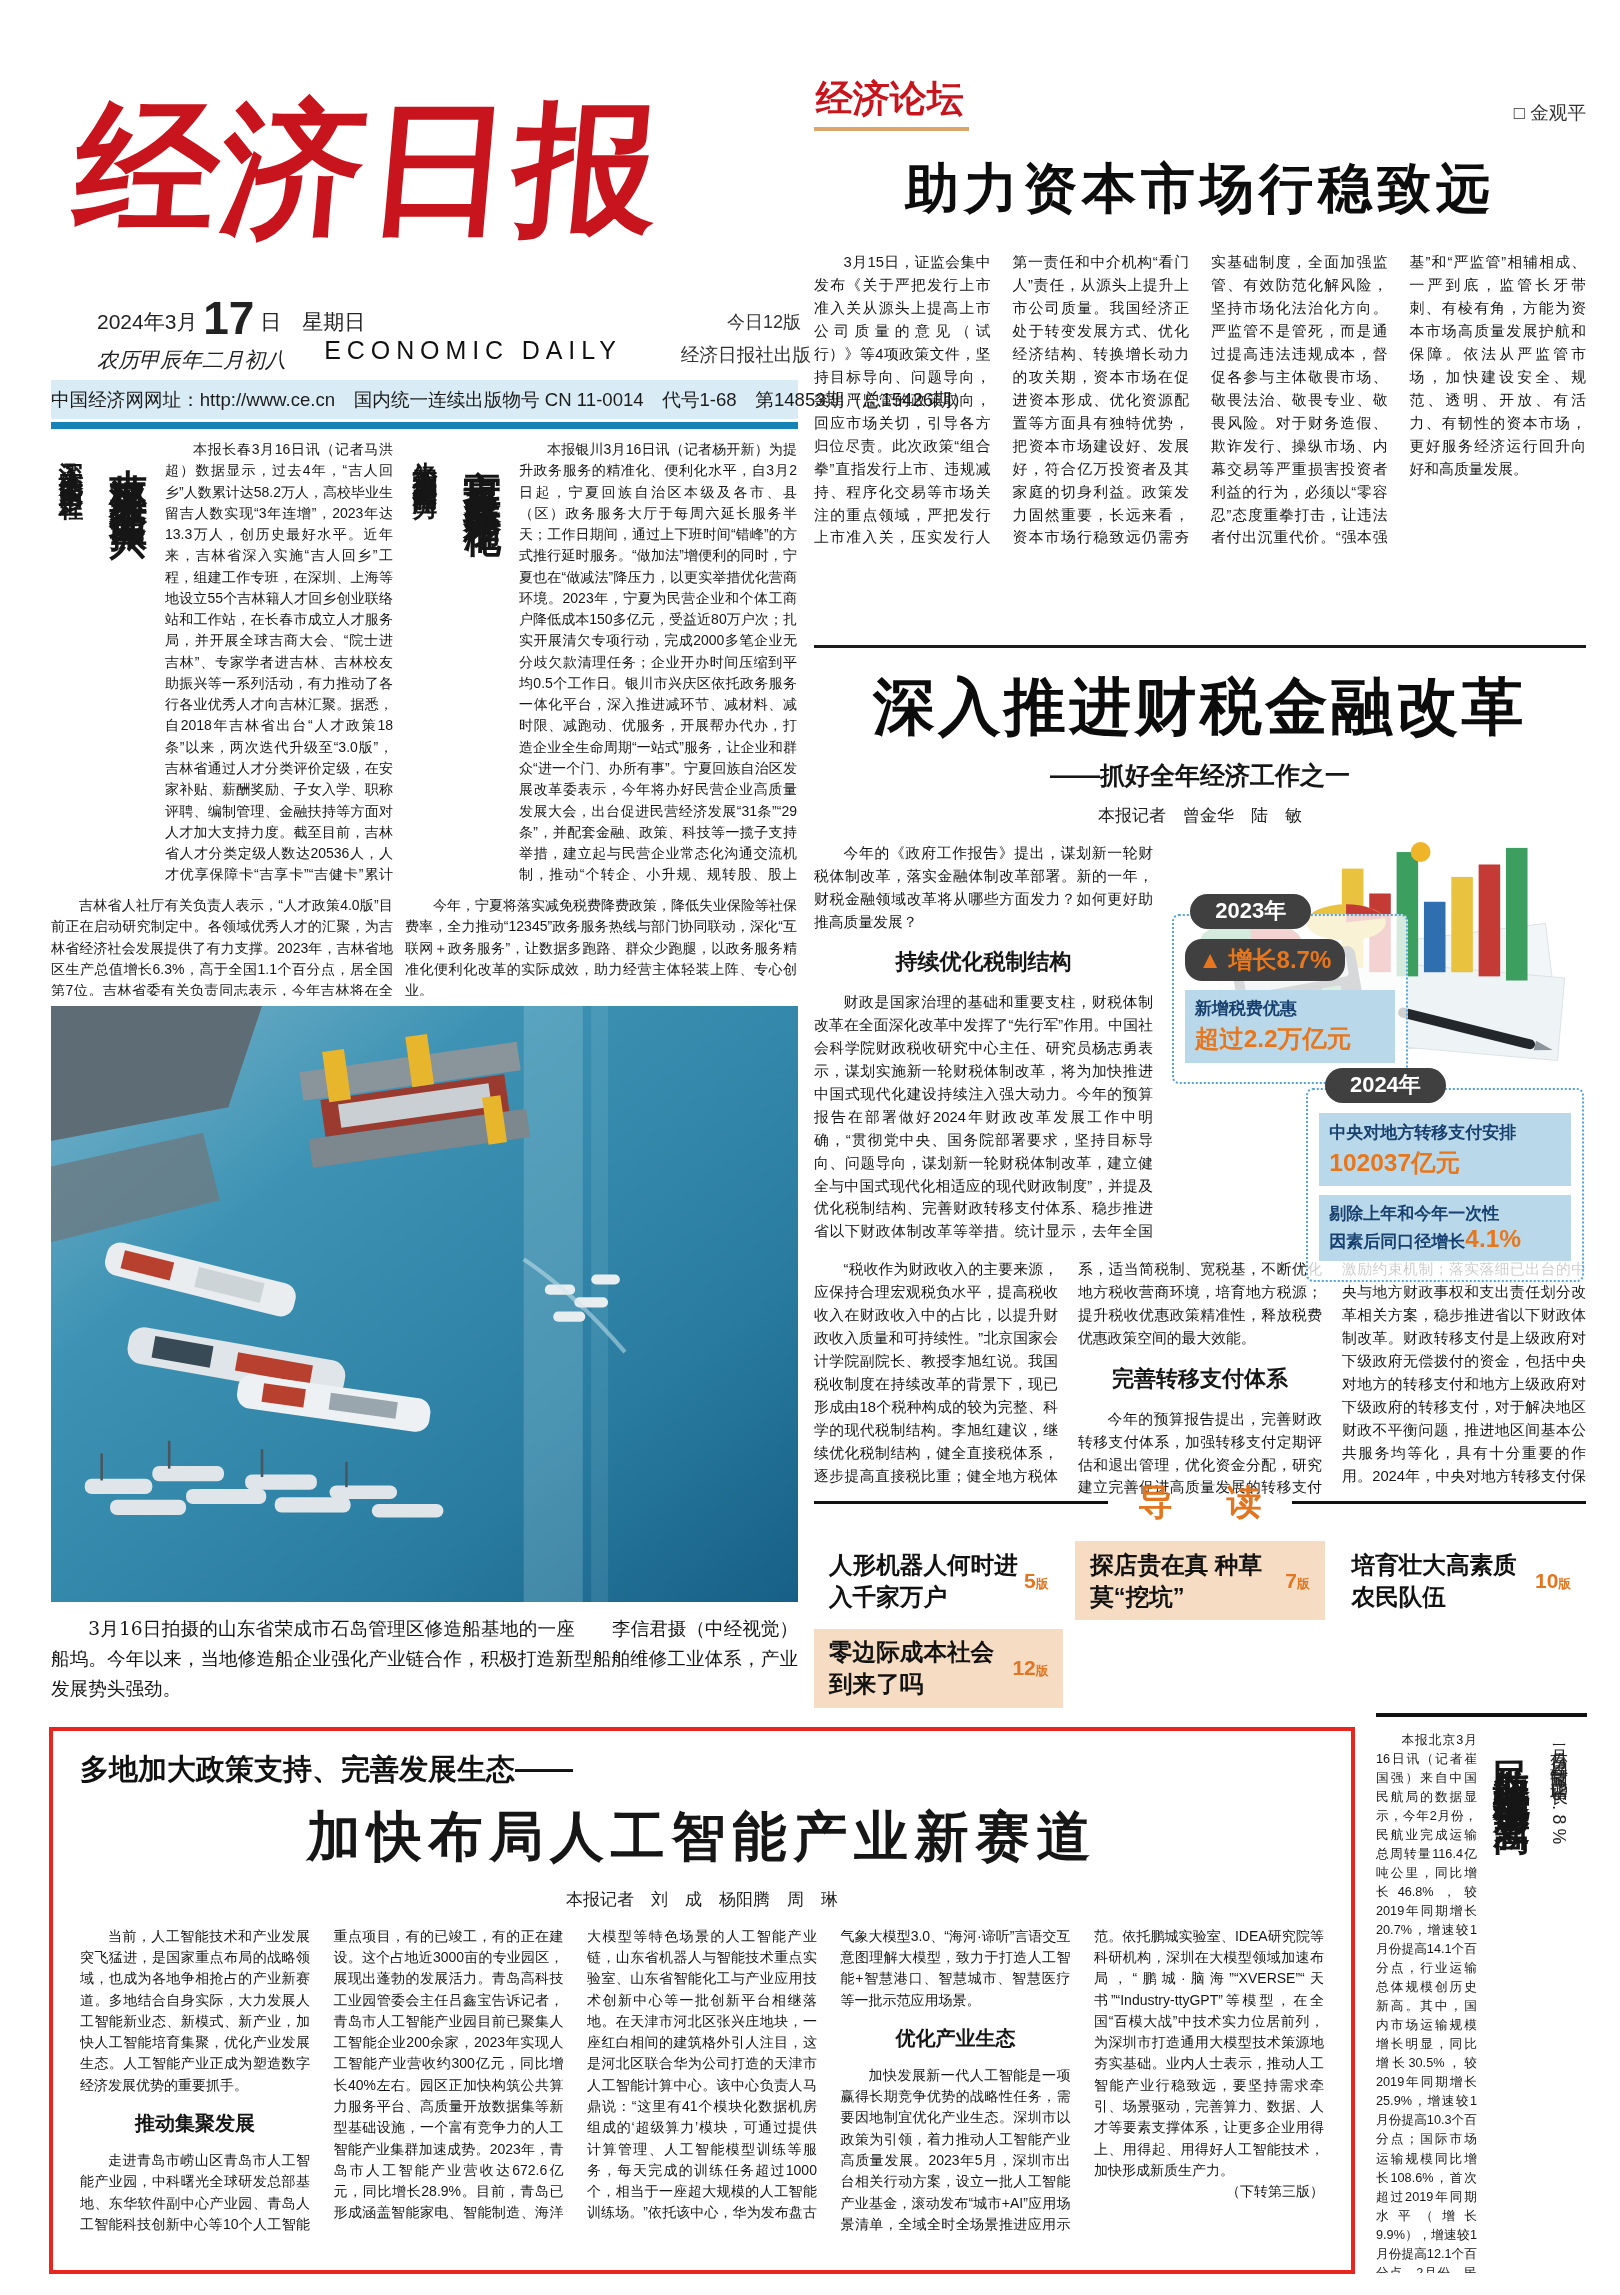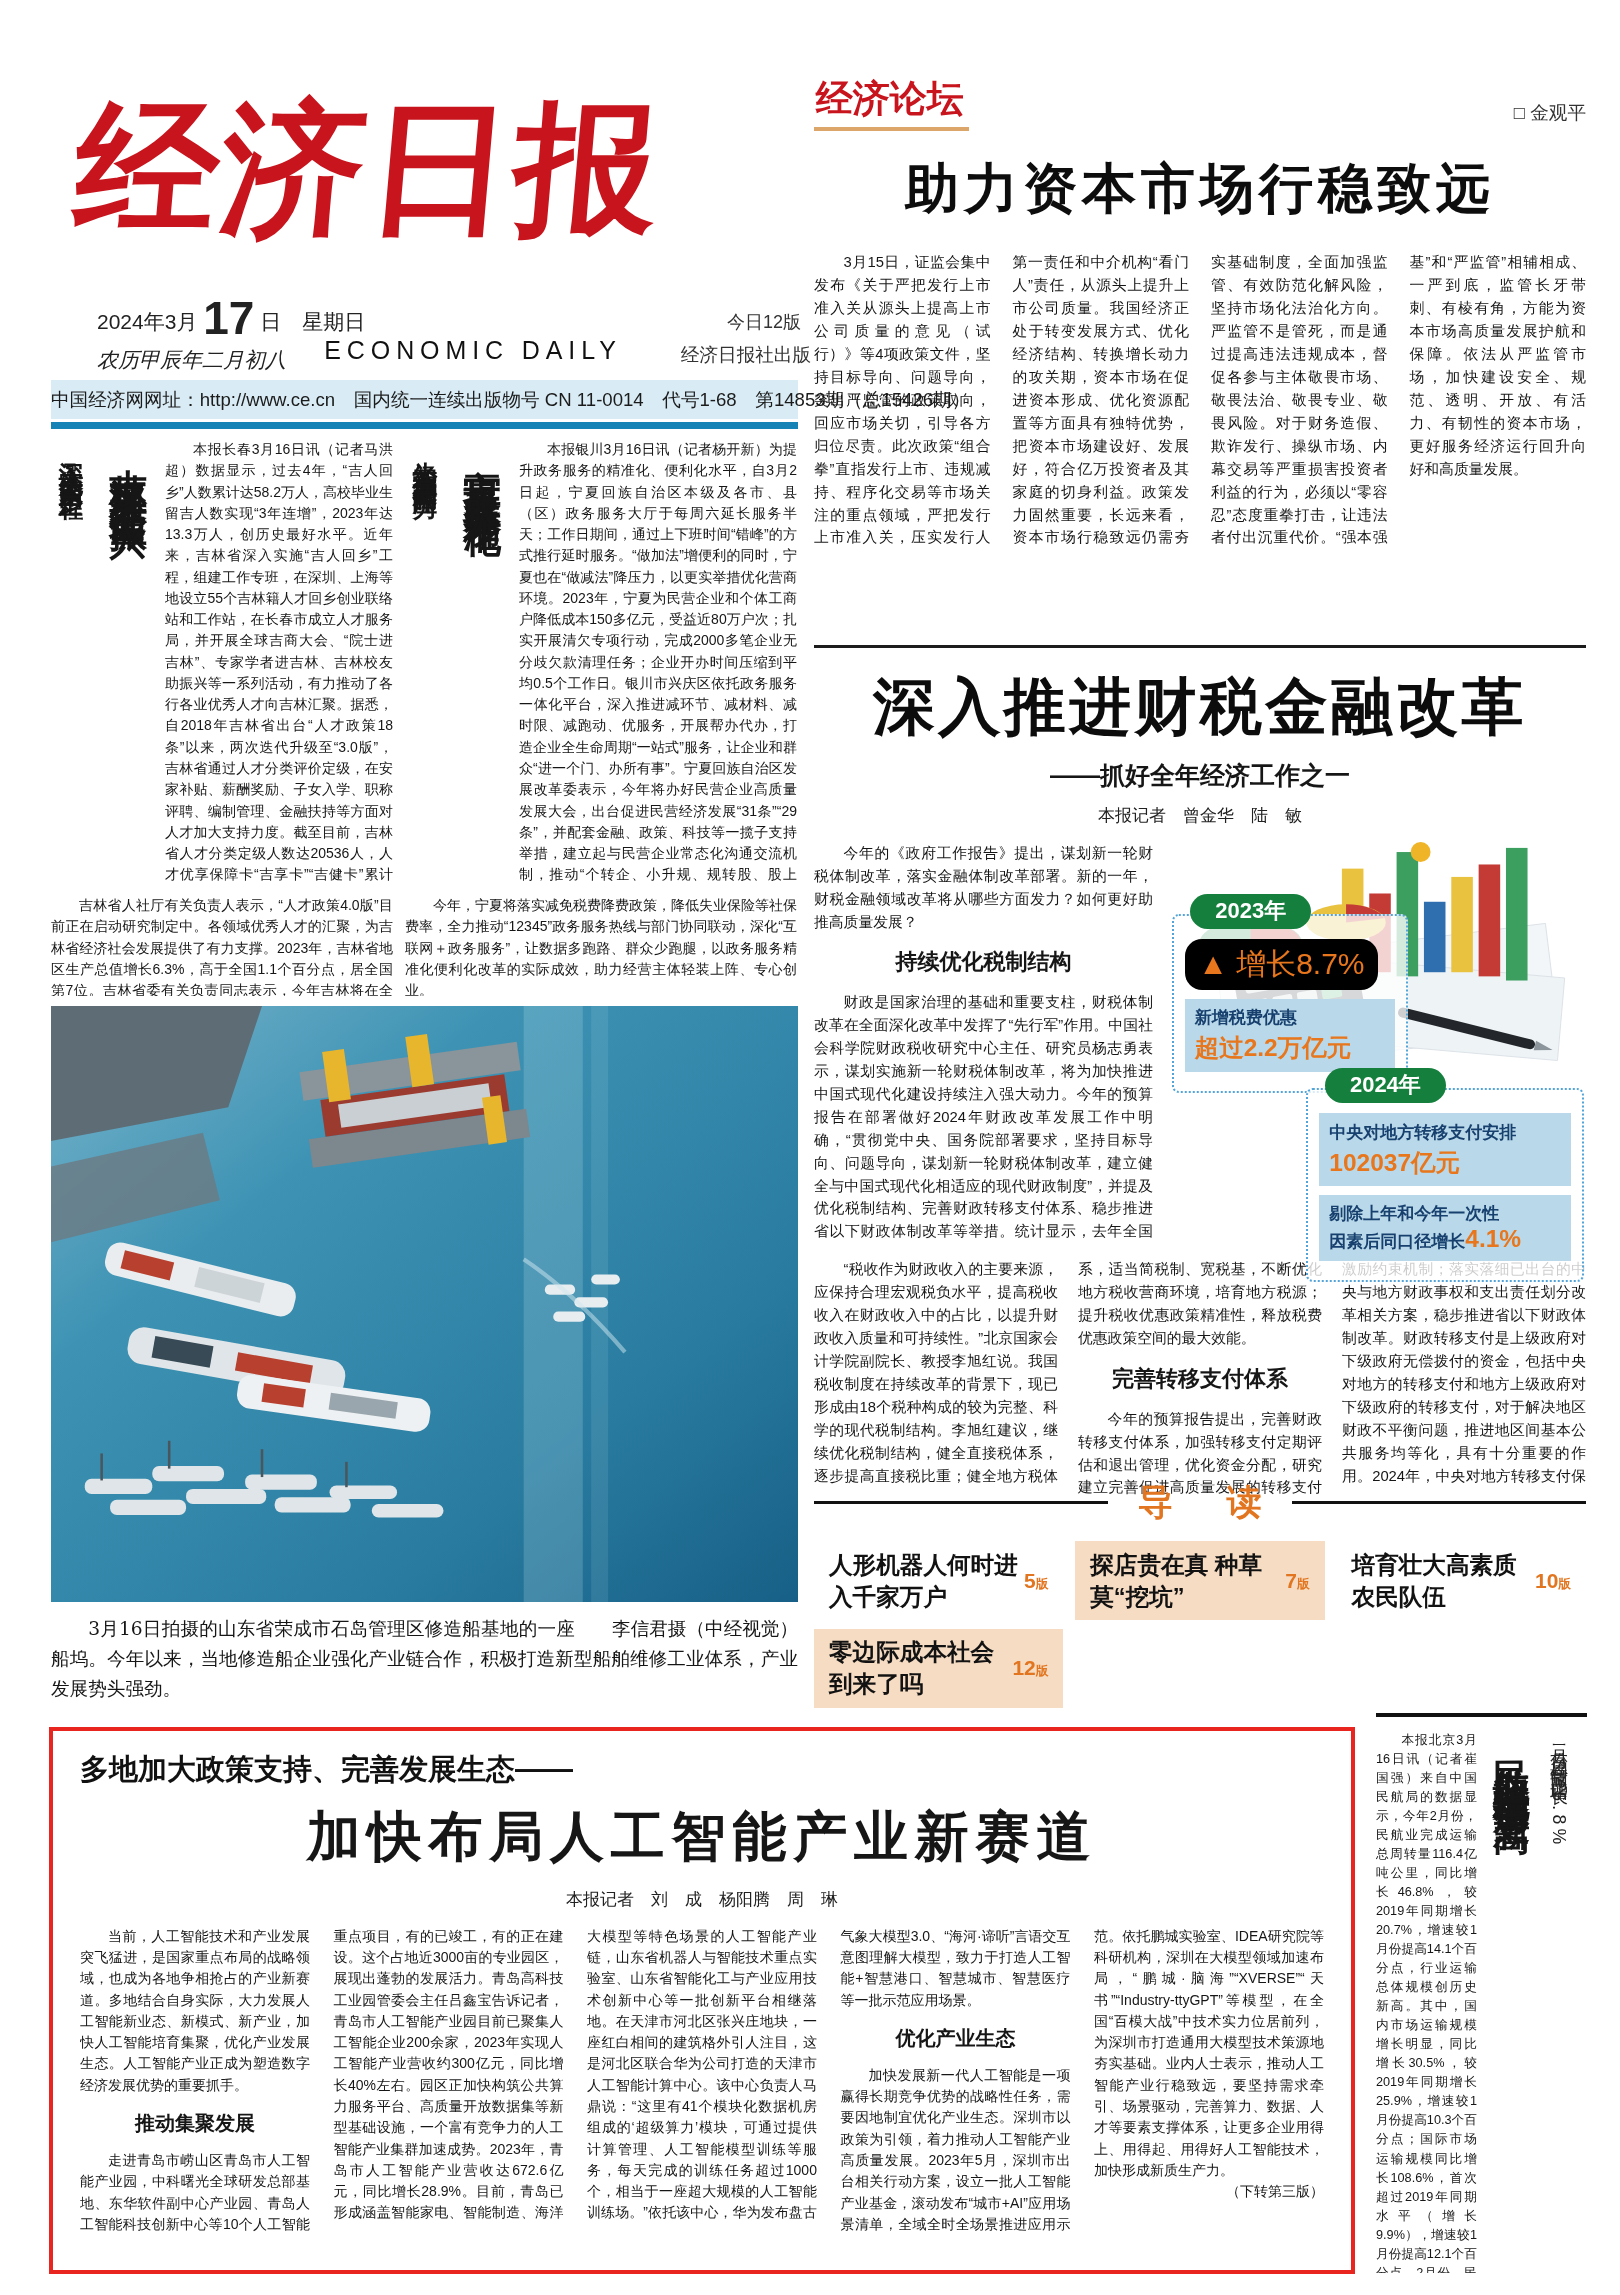--- a/index.html
+++ b/index.html
@@ -40,29 +40,29 @@
                    font-family:"DejaVu Serif","Liberation Serif",serif;color:#0c0c0c;}
   .fiscal-sub{text-align:center;font-size:25px;font-weight:700;margin-top:10px;}
   .fiscal-byline{text-align:center;font-size:17px;margin-top:11.8px;color:#222;}
   .fiscal-main{display:flex;gap:18.6px;margin-top:15px;height:403px;}
   .fiscal-left{width:45%;overflow:hidden;font-size:14.8px;line-height:1.55;text-align:justify;}
   .fiscal-left p{margin:0;text-indent:2em;}
   .f-subhead{font-size:22px;font-weight:900;text-align:center;margin:11.8px 0;text-indent:0;}
   .fiscal-info{width:55%;position:relative;}
   .panel{position:absolute;}
   .year-pill{display:inline-block;position:relative;z-index:3;margin-left:18.6px;
-             background:#15803d;color:#fff;font-size:22px;font-weight:bold;
+             background:#404040;color:#fff;font-size:22px;font-weight:bold;
              padding:2.5px 25px;border-radius:20px;}
   .panel-box{border:2.5px dotted #53a4d8;border-radius:6.8px;margin-top:-15px;
              padding:23.6px 11px 11px;background:rgba(255,255,255,0.78);}
   .stat{background:#b9d9ea;padding:7.6px 10px;margin-bottom:8.4px;}
   .stat-label{font-size:17px;font-weight:bold;color:#17406e;}
   .stat-value{font-size:24.5px;font-weight:900;color:#e8761c;margin-top:1.7px;}
-  .growth-pill{background:#000000;border-radius:17px;padding:5px 13.5px;margin-bottom:8.4px;
-               font-size:30px;font-weight:400;color:#e8761c;display:inline-block;}
+  .growth-pill{background:#404040;border-radius:17px;padding:5px 13.5px;margin-bottom:8.4px;
+               font-size:24px;font-weight:700;color:#e8761c;display:inline-block;}
   .fiscal-cont{margin-top:13.5px;height:243px;overflow:hidden;column-count:3;column-gap:20px;
                font-size:14.8px;line-height:1.55;text-align:justify;}
   .fiscal-cont p{margin:0;text-indent:2em;}
   .continued{display:block;text-align:right;text-indent:0;}
   
   .daodu{position:absolute;left:814px;top:1479px;width:772px;height:198px;}
   .daodu-titlebar{display:flex;align-items:center;}
   .daodu-line{flex:1;height:3.4px;background:#111;}
   .daodu-title{color:#e2751f;font-size:35px;font-weight:900;letter-spacing:22px;
                margin:0 8.4px 0 30px;}

